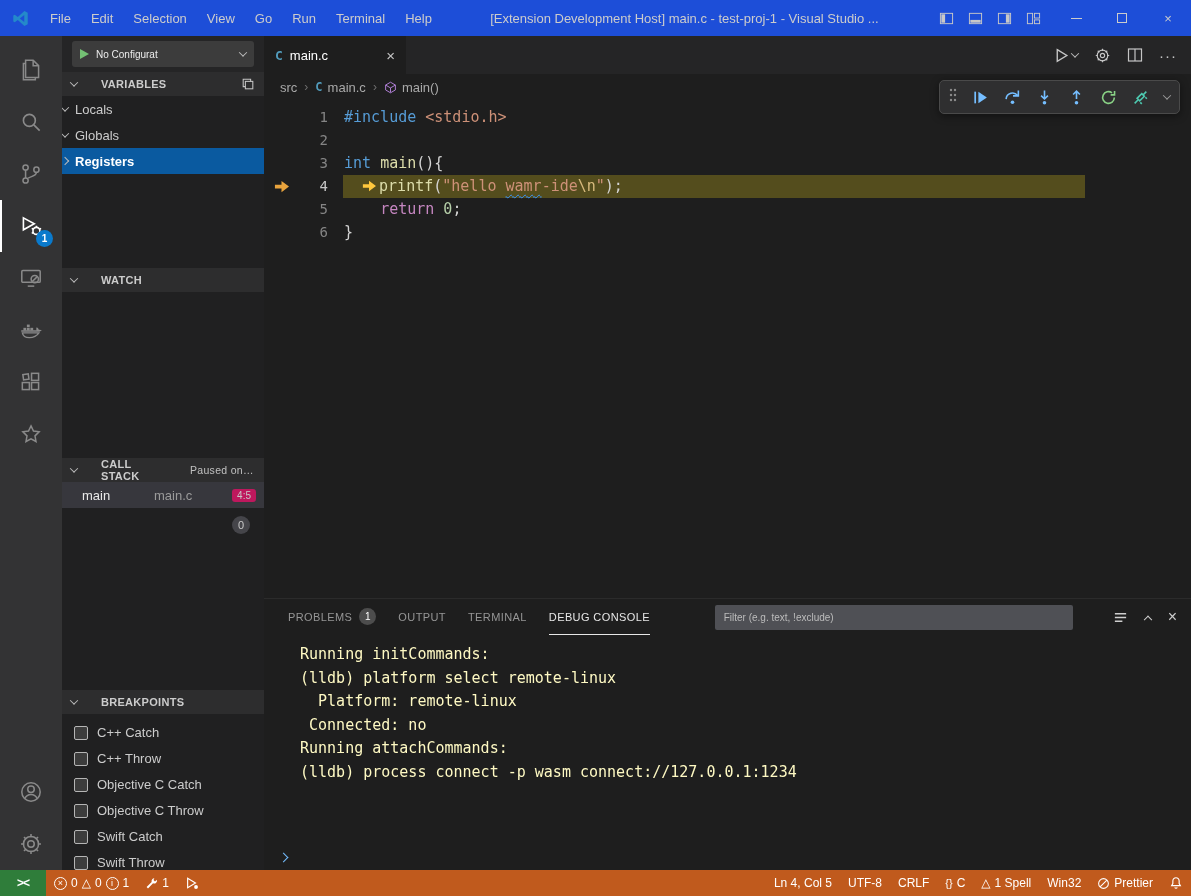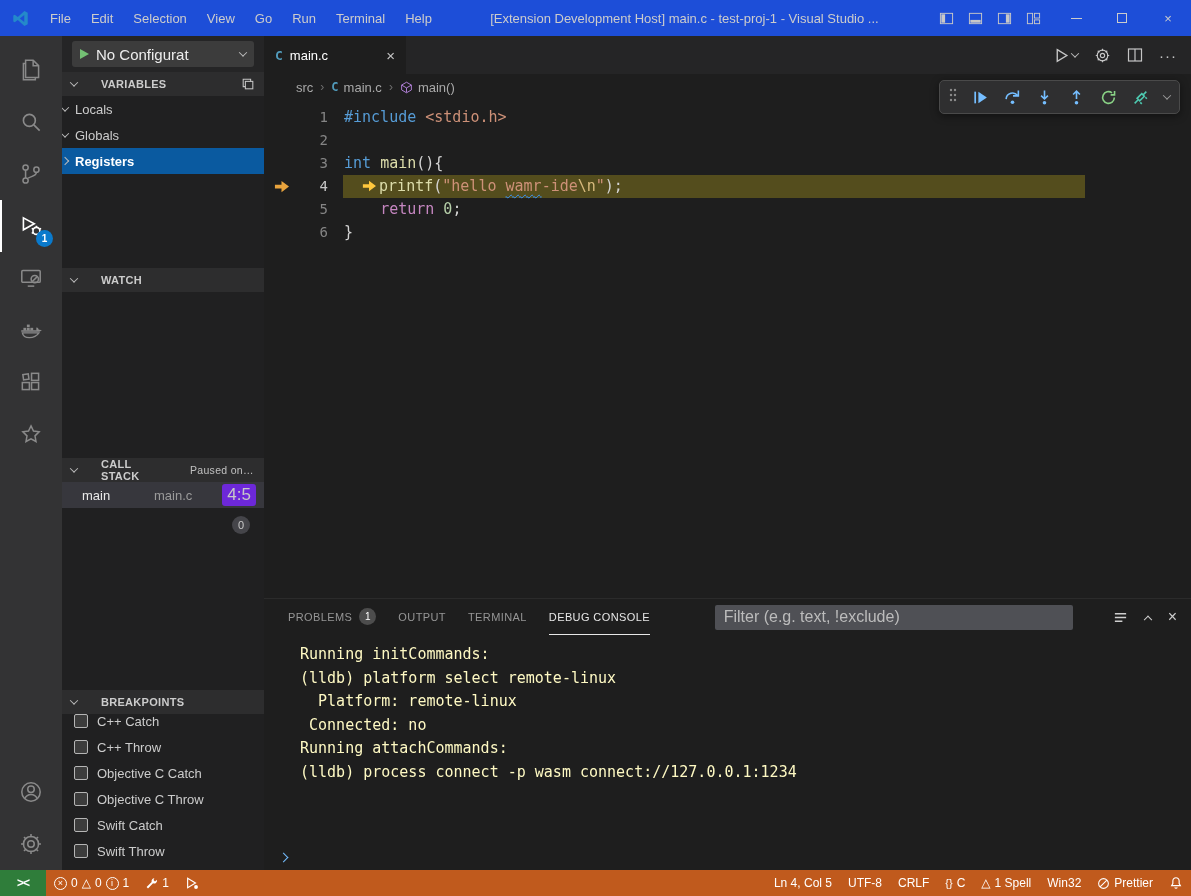--- a/index.html
+++ b/index.html
@@ -23,54 +23,54 @@
   
   .activitybar { width:62px; background:#333334; display:flex; flex-direction:column; align-items:stretch; padding-top:8px; }
   .ab-item { height:52px; display:flex; align-items:center; justify-content:center; color:#8a8a8a; position:relative; cursor:pointer; }
   .ab-item.active { color:#ffffff; box-shadow: inset 2px 0 0 #ffffff; }
   .ab-badge { position:absolute; right:9px; bottom:5px; background:#0a7acc; color:#fff; border-radius:50%; width:17px; height:17px; font-size:10px; line-height:17px; text-align:center; font-weight:bold; }
   .ab-spacer { flex:1; }
 
   
   .sidebar { width:202px; background:#252526; display:flex; flex-direction:column; font-size:13px; min-width:0; }
   .config-row { height:36px; display:flex; align-items:center; padding:0 10px; }
-  .config-dd { flex:1; height:26px; background:#3c3c3c; border-radius:3px; display:flex; align-items:center; gap:7px; padding:0 8px; color:#ececec; font-size:15px; cursor:pointer; }
+  .config-dd { flex:1; height:26px; background:#3c3c3c; border-radius:3px; display:flex; align-items:center; gap:7px; padding:0 8px; color:#ececec; font-size:10px; cursor:pointer; }
   .play-tri { width:0; height:0; border-left:9px solid #74c174; border-top:5.5px solid transparent; border-bottom:5.5px solid transparent; }
   .chev { display:inline-block; width:6px; height:6px; border-right:1.4px solid #bbbbbb; border-bottom:1.4px solid #bbbbbb; flex:none; }
   .chev.down { transform:rotate(45deg) translate(-1px,-1px); }
   .chev.right { transform:rotate(-45deg); }
   .chev.up { transform:rotate(-135deg) translate(-2px,-2px); }
   .config-dd .chev { margin-left:auto; }
   .section { display:flex; flex-direction:column; min-height:0; }
   .sec-header { height:24px; flex:none; background:#2d2d2e; display:flex; align-items:center; gap:24px; padding:0 9px; font-size:11px; font-weight:bold; color:#cccccc; letter-spacing:.3px; cursor:pointer; }
   .sec-body { background:#202021; flex:1; overflow:hidden; display:flex; flex-direction:column; }
   .tree-row { height:26px; flex:none; display:flex; align-items:center; gap:7px; color:#cccccc; cursor:pointer; }
   .tree-row.selected { background:#0a5aa0; color:#ffffff; font-weight:bold; }
   .copy-ic { margin-left:auto; }
   .paused-text { font-size:10.5px; color:#c0c0c0; font-weight:normal; margin-left:2px; white-space:nowrap; overflow:hidden; text-overflow:ellipsis; }
   .frame-row { height:26px; flex:none; background:#37373d; display:flex; align-items:center; padding:0 8px 0 20px; cursor:pointer; }
   .frame-name { color:#e8e8e8; width:72px; }
   .frame-file { color:#9b9b9b; flex:1; }
-  .pos-badge { background:#6d28d9; color:#c8c8c8; border-radius:3px; padding:1px 5px; font-size:17px; }
+  .pos-badge { background:#be185d; color:#c8c8c8; border-radius:3px; padding:1px 5px; font-size:10px; }
   .count-badge { align-self:flex-end; margin:8px 14px 0 0; background:#45454a; color:#c8c8c8; border-radius:50%; width:18px; height:18px; text-align:center; line-height:18px; font-size:11px; }
-  .bp-row { height:26px; flex:none; display:flex; align-items:flex-start; gap:9px; padding-left:12px; cursor:pointer; }
+  .bp-row { height:26px; flex:none; display:flex; align-items:flex-end; gap:9px; padding-left:12px; cursor:pointer; }
   .bp-box { width:14px; height:14px; flex:none; border:1px solid #b5b5b5; background:#3c3c3c; border-radius:2px; }
 
   
   .editor-col { flex:1; display:flex; flex-direction:column; position:relative; background:#1e1e1e; min-width:0; }
   .tabbar { height:38px; flex:none; background:#252526; display:flex; align-items:stretch; }
   .tab { width:142px; background:#1e1e1e; display:flex; align-items:center; gap:7px; padding:0 11px; color:#ffffff; font-size:13px; cursor:pointer; }
   .c-badge { color:#519aba; font-weight:bold; font-family:"DejaVu Sans Mono", monospace; font-size:13px; }
   .tab-close { margin-left:auto; color:#c5c5c5; font-size:15px; cursor:pointer; }
   .tab-actions { margin-left:auto; display:flex; align-items:center; gap:16px; padding-right:14px; color:#c5c5c5; }
   .tab-actions svg { display:block; }
   .run-combo { display:flex; align-items:center; gap:2px; cursor:pointer; }
   .ellipsis { font-size:15px; letter-spacing:1px; cursor:pointer; }
 
-  .breadcrumbs { height:26px; flex:none; display:flex; align-items:center; gap:7px; padding:0 32px; font-size:13px; color:#a9a9a9; }
+  .breadcrumbs { height:26px; flex:none; display:flex; align-items:center; gap:7px; padding:0 16px; font-size:13px; color:#a9a9a9; }
   .bc-sep { color:#6e6e6e; font-size:12px; }
   .bc-item { display:flex; align-items:center; gap:5px; cursor:pointer; }
 
   .code-area { flex:1; position:relative; padding-top:6px; font-family:"DejaVu Sans Mono","Liberation Mono",monospace; font-size:15px; overflow:hidden; }
   .code-line { display:flex; height:23px; line-height:23px; position:relative; }
   .line-highlight { position:absolute; left:79px; width:742px; top:0; bottom:0; background:#544d1d; }
   .glyph-margin { width:34px; flex:none; display:flex; align-items:center; justify-content:center; position:relative; z-index:1; }
   .line-num { width:30px; flex:none; text-align:right; color:#858585; font-size:14px; position:relative; z-index:1; }
   .code-line.current .line-num { color:#c6c6c6; }
   .line-content { margin-left:16px; white-space:pre; position:relative; z-index:1; }
@@ -83,21 +83,21 @@
   .debug-toolbar { position:absolute; top:44px; right:11px; height:34px; background:#2f2f30; border:1px solid #4a4a4a; border-radius:5px; box-shadow:0 2px 8px rgba(0,0,0,.45); display:flex; align-items:center; padding:0 9px; gap:15px; z-index:6; }
   .dt-btn { display:flex; align-items:center; cursor:pointer; }
   .dt-grip { cursor:grab; }
 
   
   .panel { height:272px; flex:none; border-top:1px solid #2b2b2b; display:flex; flex-direction:column; background:#1e1e1e; }
   .panel-header { height:36px; flex:none; display:flex; align-items:center; padding:0 14px 0 24px; gap:22px; }
   .panel-tab { font-size:11px; color:#969696; letter-spacing:.4px; height:100%; display:flex; align-items:center; gap:7px; cursor:pointer; border-bottom:1px solid transparent; }
   .panel-tab.active { color:#e7e7e7; border-bottom:1px solid #e7e7e7; }
   .ptab-badge { background:#4d4d4d; border-radius:50%; min-width:17px; height:17px; line-height:17px; text-align:center; font-size:10px; color:#ffffff; letter-spacing:0; }
-  .panel-filter { margin-left:auto; width:358px; height:25px; background:#4f5055; border:none; border-radius:2px; color:#fef9c3; padding:0 9px; font-size:16px; font-family:"Liberation Sans",sans-serif; }
+  .panel-filter { margin-left:auto; width:358px; height:25px; background:#4f5055; border:none; border-radius:2px; color:#fef9c3; padding:0 9px; font-size:10px; font-family:"Liberation Sans",sans-serif; }
   .panel-filter::placeholder { color:#bcbcbc; }
   .panel-actions { display:flex; gap:17px; padding-left:18px; color:#cfcfcf; align-items:center; }
   .panel-actions .chev { border-color:#cfcfcf; }
   .pa-close { font-size:16px; cursor:pointer; }
   .console { flex:1; padding:8px 0 0 36px; font-family:"DejaVu Sans Mono","Liberation Mono",monospace; font-size:15px; overflow:hidden; }
   .console-line { white-space:pre; line-height:23.5px; color:#fef9c3; }
   .console-prompt { height:26px; flex:none; display:flex; align-items:center; padding-left:16px; }
   .prompt-chev { display:inline-block; width:7px; height:7px; border-right:1.6px solid #75beff; border-top:1.6px solid #75beff; transform:rotate(45deg); }
 
   

